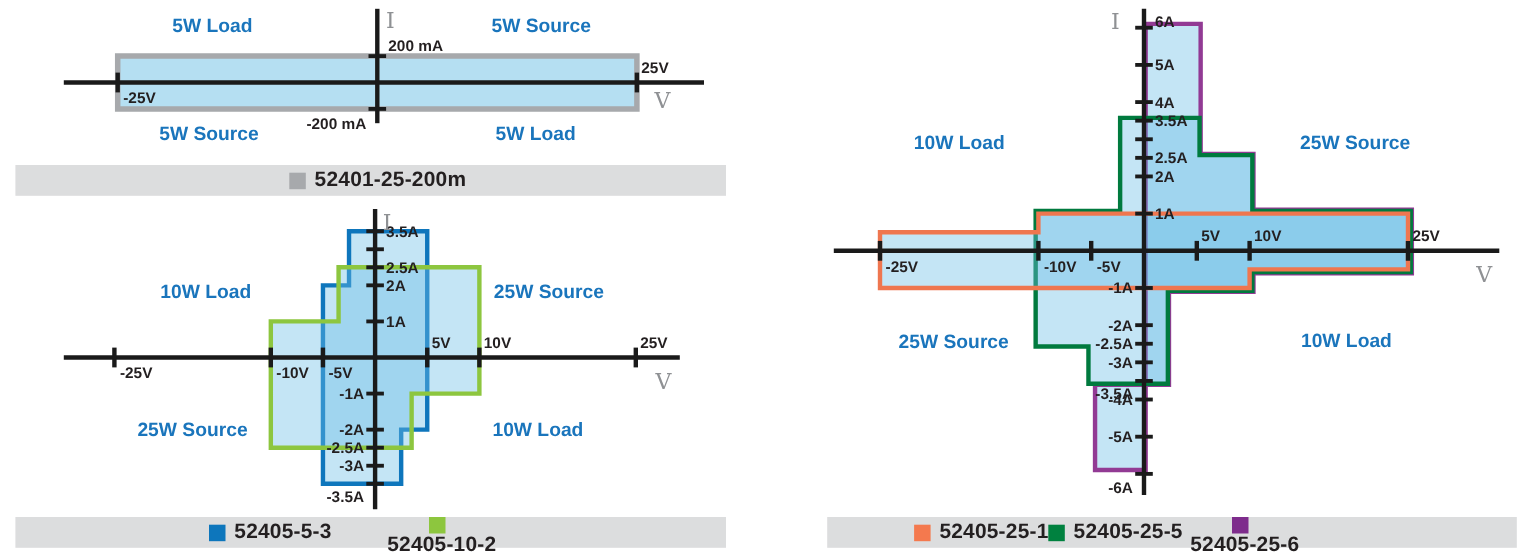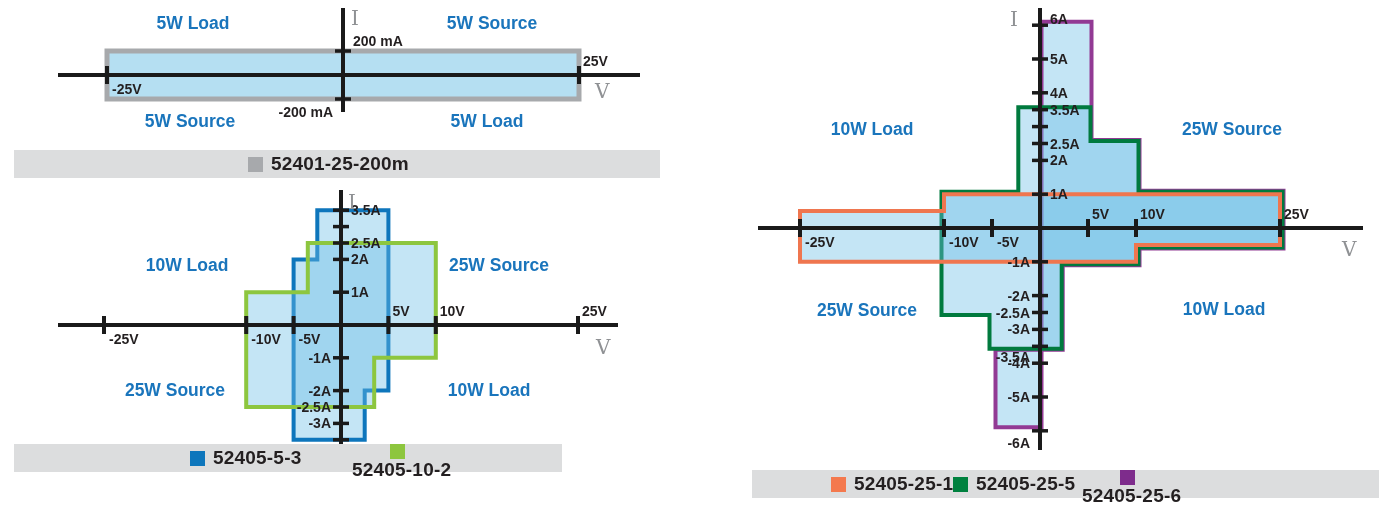--- a/index.html
+++ b/index.html
@@ -125,27 +125,27 @@
       <text x="1030" y="447.79999999999995" font-family="&quot;Liberation Sans&quot;,sans-serif" font-size="14px" font-weight="700" fill="#231f20" text-anchor="end">-6A</text>
       <text x="872" y="135" font-family="&quot;Liberation Sans&quot;,sans-serif" font-size="17.5px" font-weight="700" fill="#1a75bc" text-anchor="middle">10W Load</text>
       <text x="1232" y="135" font-family="&quot;Liberation Sans&quot;,sans-serif" font-size="17.5px" font-weight="700" fill="#1a75bc" text-anchor="middle">25W Source</text>
       <text x="867" y="316" font-family="&quot;Liberation Sans&quot;,sans-serif" font-size="17.5px" font-weight="700" fill="#1a75bc" text-anchor="middle">25W Source</text>
       <text x="1224" y="315" font-family="&quot;Liberation Sans&quot;,sans-serif" font-size="17.5px" font-weight="700" fill="#1a75bc" text-anchor="middle">10W Load</text>
       <text x="1010" y="26" font-family="&quot;DejaVu Serif&quot;,serif" font-size="20px" fill="#8f9194">I</text>
       <text x="1342" y="256" font-family="&quot;DejaVu Serif&quot;,serif" font-size="20px" fill="#8f9194">V</text>
     </svg>
 
   <div class="legend-bar" style="left:14px;top:150px;width:646px;">
-    <div class="legend-item" style="left:234px;">
+    <div class="legend-item" style="left:249px;">
       <span class="legend-swatch" style="background: rgb(167, 169, 172);"></span>
       <span class="legend-label">52401-25-200m</span>
     </div>
   </div>
 
-  <div class="legend-bar" style="left:14px;top:444px;width:548px;text-align:right;">
+  <div class="legend-bar" style="left:14px;top:470px;width:646px;text-align:right;">
     <div class="legend-item" style="left:176px;">
       <span class="legend-swatch" style="background: rgb(13, 118, 188);"></span>
       <span class="legend-label">52405-5-3</span>
     </div>
     <div class="legend-item" style="left:338px;flex-direction:column;">
       <span class="legend-swatch" style="background: rgb(141, 198, 62);"></span>
       <span class="legend-label">52405-10-2</span>
     </div>
   </div>
 

